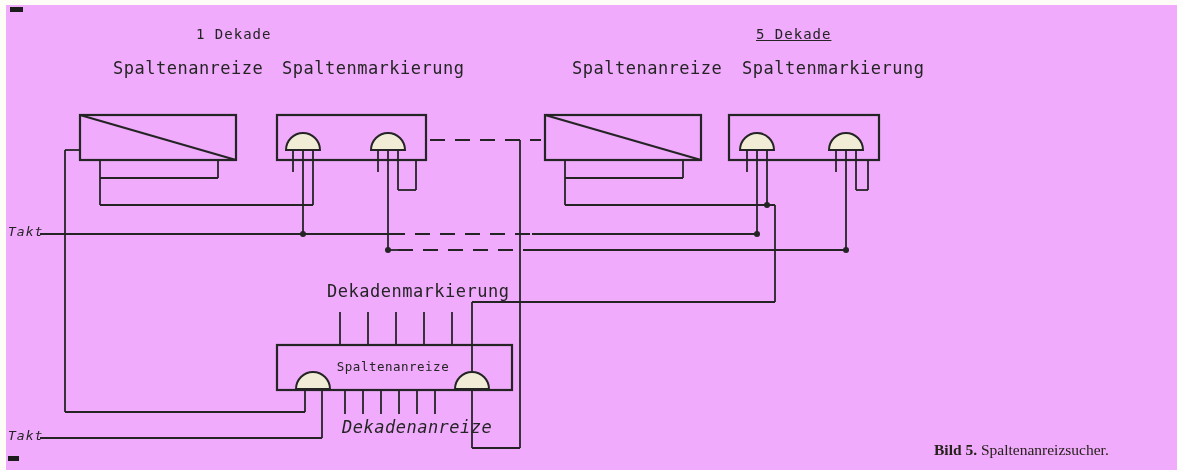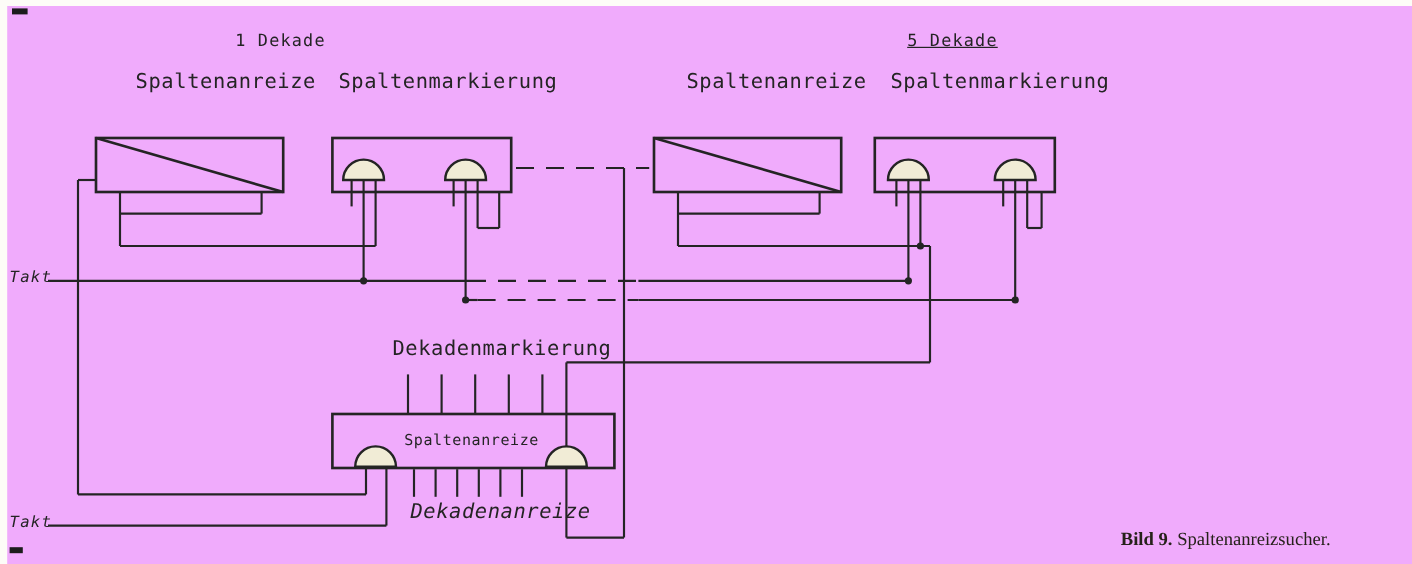--- a/index.html
+++ b/index.html
@@ -176,16 +176,16 @@
   <div class="lbl boxlabel" id="lbl-r-mark">Spaltenmarkierung</div>
 
   <div class="lbl takt" id="lbl-takt-top">Takt</div>
   <div class="lbl takt" id="lbl-takt-bottom">Takt</div>
 
   <div class="lbl boxlabel" id="lbl-dekmark">Dekadenmarkierung</div>
   <div class="lbl inner" id="lbl-sucher">Spaltenanreize</div>
   <div class="lbl boxlabel" id="lbl-dekanreize">Dekadenanreize</div>
 
   <div id="caption">
-    <span class="b">Bild 9.</span><span> Spaltenanreizsucher.</span>
+    <span class="b">Bild 5.</span><span> Spaltenanreizsucher.</span>
   </div>
 
 </div>
 
 </body></html>

